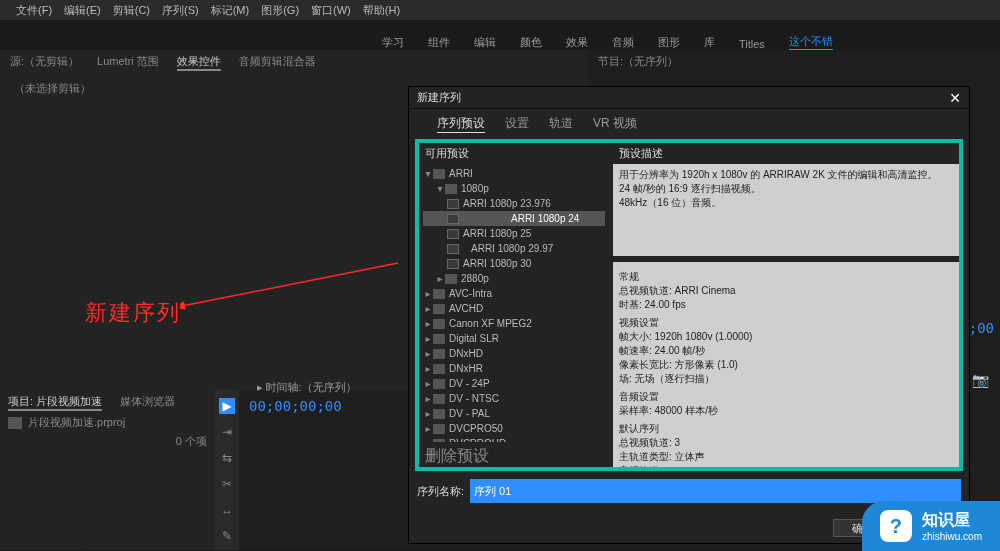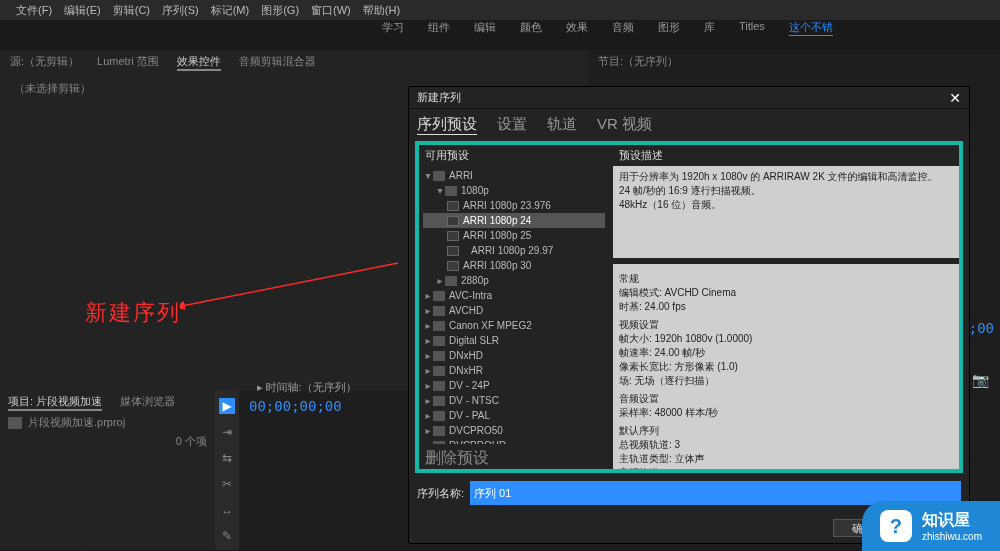--- a/index.html
+++ b/index.html
@@ -1,19 +1,19 @@
 <!DOCTYPE html>
 <html><head>
 <meta charset="utf-8">
 <style>
   * { box-sizing: border-box; margin: 0; padding: 0; font-family: "Microsoft YaHei", sans-serif; }
   body { width: 1000px; height: 551px; background: #1a1a1a; color: #ccc; font-size: 11px; overflow: hidden; position: relative; }
   .menubar { height: 20px; background: #2a2a2a; display: flex; align-items: center; padding: 0 16px; font-size: 11px; color: #bbb; }
   .menubar span { margin-right: 12px; cursor: pointer; }
-  .workspace-tabs { height: 30px; background: #1a1a1a; display: flex; align-items: flex-start; padding-left: 370px; font-size: 11px; }
+  .workspace-tabs { height: 30px; background: #1a1a1a; display: flex; align-items: flex-end; padding-left: 370px; font-size: 11px; }
   .workspace-tabs span { margin: 0 12px; color: #999; cursor: pointer; }
   .workspace-tabs span.hl { color: #2e8dff; border-bottom: 1px solid #2e8dff; }
   .main { display: flex; height: 340px; }
   .left-top { width: 588px; background: #232323; }
   .panel-tabs { display: flex; padding: 4px 10px; font-size: 11px; color: #888; }
   .panel-tabs span { margin-right: 18px; }
   .panel-tabs .u { border-bottom: 2px solid #888; color: #ccc; }
   .no-clip { color: #888; padding: 6px 14px; }
   .right-top { flex: 1; background: #1e1e1e; padding: 4px 10px; color: #888; }
   .bottom { display: flex; height: 160px; }
@@ -25,32 +25,32 @@
   .tool-col .tool { width: 16px; height: 16px; margin-bottom: 10px; color: #888; font-size: 12px; line-height: 16px; text-align: center; }
   .tool-col .tool.sel { background: #2e8dff; color: #fff; }
   .tc-display { position: absolute; left: 34px; top: 8px; color: #2e8dff; font-size: 14px; font-family: monospace; }
   .tc-label { position: absolute; left: 34px; top: 0; color: #999; font-size: 11px; }
   .annotation { position: absolute; left: 85px; top: 298px; color: #ff2a2a; font-size: 22px; letter-spacing: 2px; }
   .arrow { position: absolute; left: 180px; top: 258px; width: 220px; height: 60px; }
 
   .dialog { position: absolute; left: 408px; top: 86px; width: 562px; height: 458px; background: #232323; border: 1px solid #000; }
   .dlg-title { display: flex; justify-content: space-between; align-items: center; height: 22px; padding: 0 8px; color: #ddd; font-size: 11px; border-bottom: 1px solid #111; }
   .dlg-close { color: #fff; cursor: pointer; font-size: 14px; }
-  .dlg-tabs { display: flex; padding: 6px 8px; font-size: 15px; }
+  .dlg-tabs { display: flex; padding: 6px 8px; font-size: 12px; margin-left: 20px; }
   .dlg-tabs span { margin-right: 20px; color: #999; cursor: pointer; }
   .dlg-tabs .u { color: #ddd; border-bottom: 1px solid #ddd; }
   .dlg-body { display: flex; border: 4px solid #14b8a6; margin: 0 6px; height: 332px; }
   .preset-col { width: 190px; display: flex; flex-direction: column; }
   .col-label { color: #ddd; font-size: 11px; padding: 3px 6px; }
   .tree { flex: 1; overflow: auto; padding: 2px 4px; font-size: 10px; color: #bbb; }
   .tree-row { display: flex; align-items: center; height: 15px; white-space: nowrap; }
   .tree-row .exp { width: 10px; text-align: center; color: #888; }
   .tree-row .fold { width: 12px; height: 10px; background: #555; margin-right: 4px; }
   .tree-row .file { width: 12px; height: 10px; background: #3a3a3a; border: 1px solid #666; margin-right: 4px; }
-  .tree-row.sel { background: #555; color: #fff; }
+  .tree-row.sel { background: #555; color: #fff; gap: 48px; }
   .desc-col { flex: 1; display: flex; flex-direction: column; margin-left: 4px; }
   .desc-box { background: #cfcfcf; color: #222; font-size: 10px; padding: 4px 6px; line-height: 1.4; margin-bottom: 6px; height: 92px; }
   .spec-box { background: #cfcfcf; color: #222; font-size: 10px; padding: 4px 6px; line-height: 1.4; flex: 1; overflow: auto; }
   .delete-preset { margin: 4px 6px 0 6px; color: #888; font-size: 16px; }
   .seq-row { display: flex; align-items: center; margin: 8px 8px; }
   .seq-row label { color: #ddd; font-size: 11px; margin-right: 6px; }
   .seq-row input { flex: 1; background: #2e8dff; color: #fff; border: none; height: 24px; padding: 0 4px; font-size: 11px; }
   .dlg-buttons { position: absolute; right: 10px; bottom: 6px; display: flex; }
   .dlg-buttons button { width: 60px; height: 18px; background: #333; color: #ddd; border: 1px solid #555; margin-left: 6px; font-size: 11px; cursor: pointer; }
 
@@ -256,21 +256,21 @@
     </div>
     <div class="desc-col">
       <div class="col-label">预设描述</div>
       <div class="desc-box">
           <div>用于分辨率为 1920h x 1080v 的 ARRIRAW 2K 文件的编辑和高清监控。</div>
           <div>24 帧/秒的 16:9 逐行扫描视频。</div>
           <div>48kHz（16 位）音频。</div>
         </div>
       <div class="spec-box">
           <div style="margin-top: 4px;">常规</div>
-          <div>编辑模式: AVCHD Cinema</div>
+          <div>总视频轨道: ARRI Cinema</div>
           <div>时基: 24.00 fps</div>
           <div style="margin-top: 4px;">视频设置</div>
           <div>帧大小: 1920h 1080v (1.0000)</div>
           <div>帧速率: 24.00 帧/秒</div>
           <div>像素长宽比: 方形像素 (1.0)</div>
           <div>场: 无场（逐行扫描）</div>
           <div style="margin-top: 4px;">音频设置</div>
           <div>采样率: 48000 样本/秒</div>
           <div style="margin-top: 4px;">默认序列</div>
           <div>总视频轨道: 3</div>

